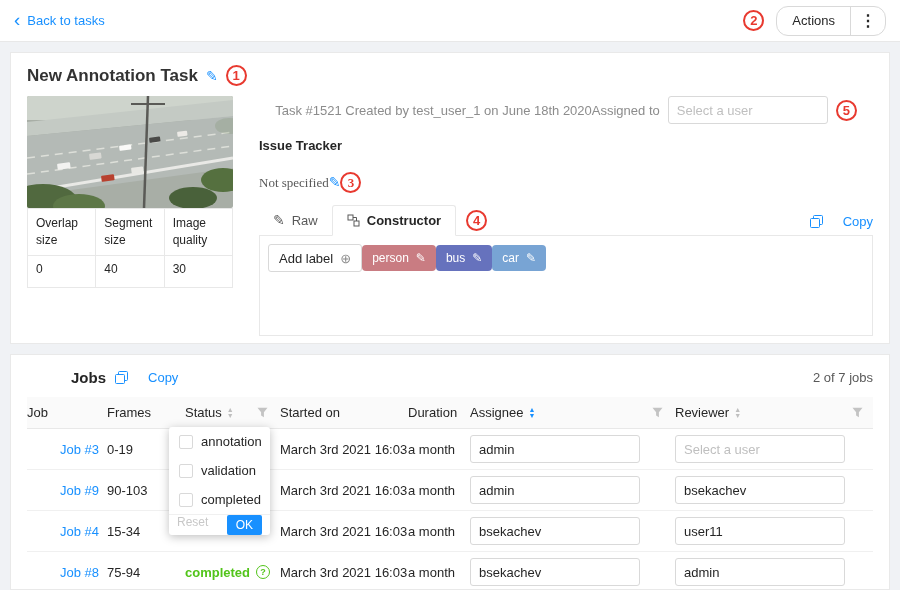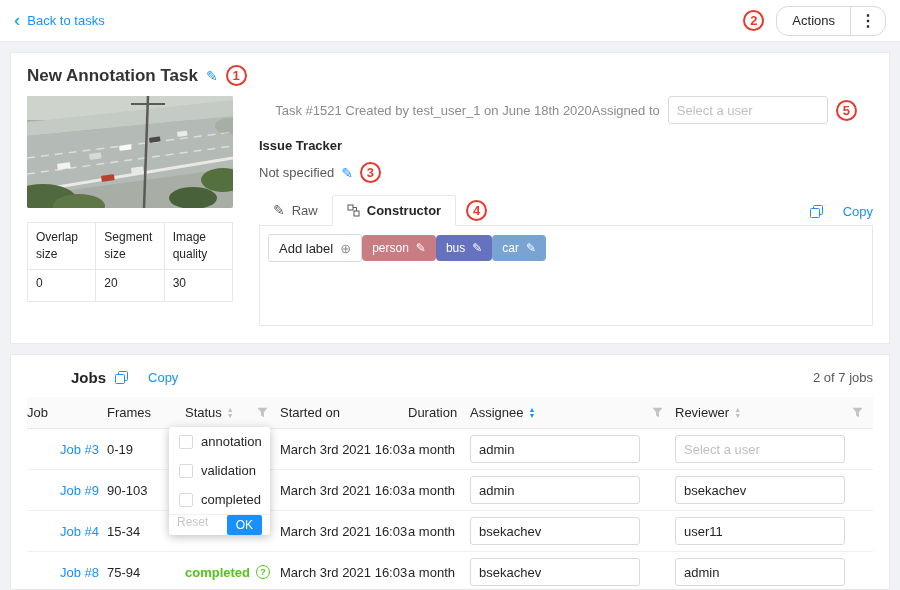--- a/index.html
+++ b/index.html
@@ -38,41 +38,41 @@
   .task-card { height:292px; padding:12px 16px; }
 
   .task-title-row { display:flex; align-items:center; gap:8px; margin-bottom:10px; }
   .task-title { font-size:17px; font-weight:bold; color:#333; }
   .edit-icon { color:#1890ff; font-size:14px; cursor:pointer; }
 
   .task-body { display:flex; gap:26px; }
   .left-col { width:206px; flex:none; }
   .thumb { width:206px; height:112px; border-radius:2px; overflow:hidden; line-height:0; }
 
-  .params { border-collapse:collapse; margin-top:14px; width:100%; table-layout:fixed; }
+  .params { border-collapse:collapse; width:100%; table-layout:fixed; }
   .params th, .params td {
     border:1px solid #e8e8e8; font-size:12px; padding:6px 8px; text-align:left;
     font-weight:normal; color:#262626; vertical-align:top; background:#fff;
   }
   .params th { line-height:1.4; height:44px; }
   .params td { height:32px; }
 
   .right-col { flex:1; min-width:0; }
   .meta-row { display:flex; justify-content:center; align-items:center; }
   .task-meta { color:#8c8c8c; }
   .assigned { display:flex; align-items:center; gap:8px; }
   .assigned-label { color:#8c8c8c; }
   .user-input {
     width:160px; height:28px; border:1px solid #d9d9d9; border-radius:3px;
     padding:0 8px; font-size:13px; color:#262626; font-family:inherit; background:#fff;
   }
   .user-input::placeholder { color:#bfbfbf; }
 
   .issue-label { font-weight:bold; margin-top:14px; }
-  .issue-value-row { display:flex; align-items:center; gap:7px; margin-top:9px; color:#595959; }
+  .issue-value-row { display:flex; align-items:center; margin-top:19px; color:#595959;font-family:Liberation Serif, serif; }
 
   .tabs-row { display:flex; align-items:flex-end; margin-top:12px; border-bottom:1px solid #e8e8e8; }
   .tab { display:flex; align-items:center; gap:7px; padding:7px 14px; color:#595959; cursor:pointer; }
   .tab.active {
     border:1px solid #e8e8e8; border-bottom:1px solid #fff; margin-bottom:-1px;
     background:#fff; border-radius:3px 3px 0 0; color:#262626; font-weight:bold;
   }
   .tab-annot { align-self:center; margin-left:10px; }
   .copy-link { margin-left:auto; color:#1890ff; display:flex; gap:20px; align-items:center; cursor:pointer; padding-bottom:6px; }
 
@@ -184,21 +184,21 @@
         </div>
         <table class="params">
           <tbody>
               <tr>
             <th>Overlap size</th>
             <th>Segment size</th>
             <th>Image quality</th>
           </tr>
           <tr>
             <td>0</td>
-            <td>20</td>
+            <td>40</td>
             <td>30</td>
           </tr>
         </tbody>
           </table>
       </div>
 
       <div class="right-col">
         <div class="meta-row">
           <span class="task-meta">Task #1521 Created by test_user_1 on June 18th 2020</span>
           <div class="assigned">

